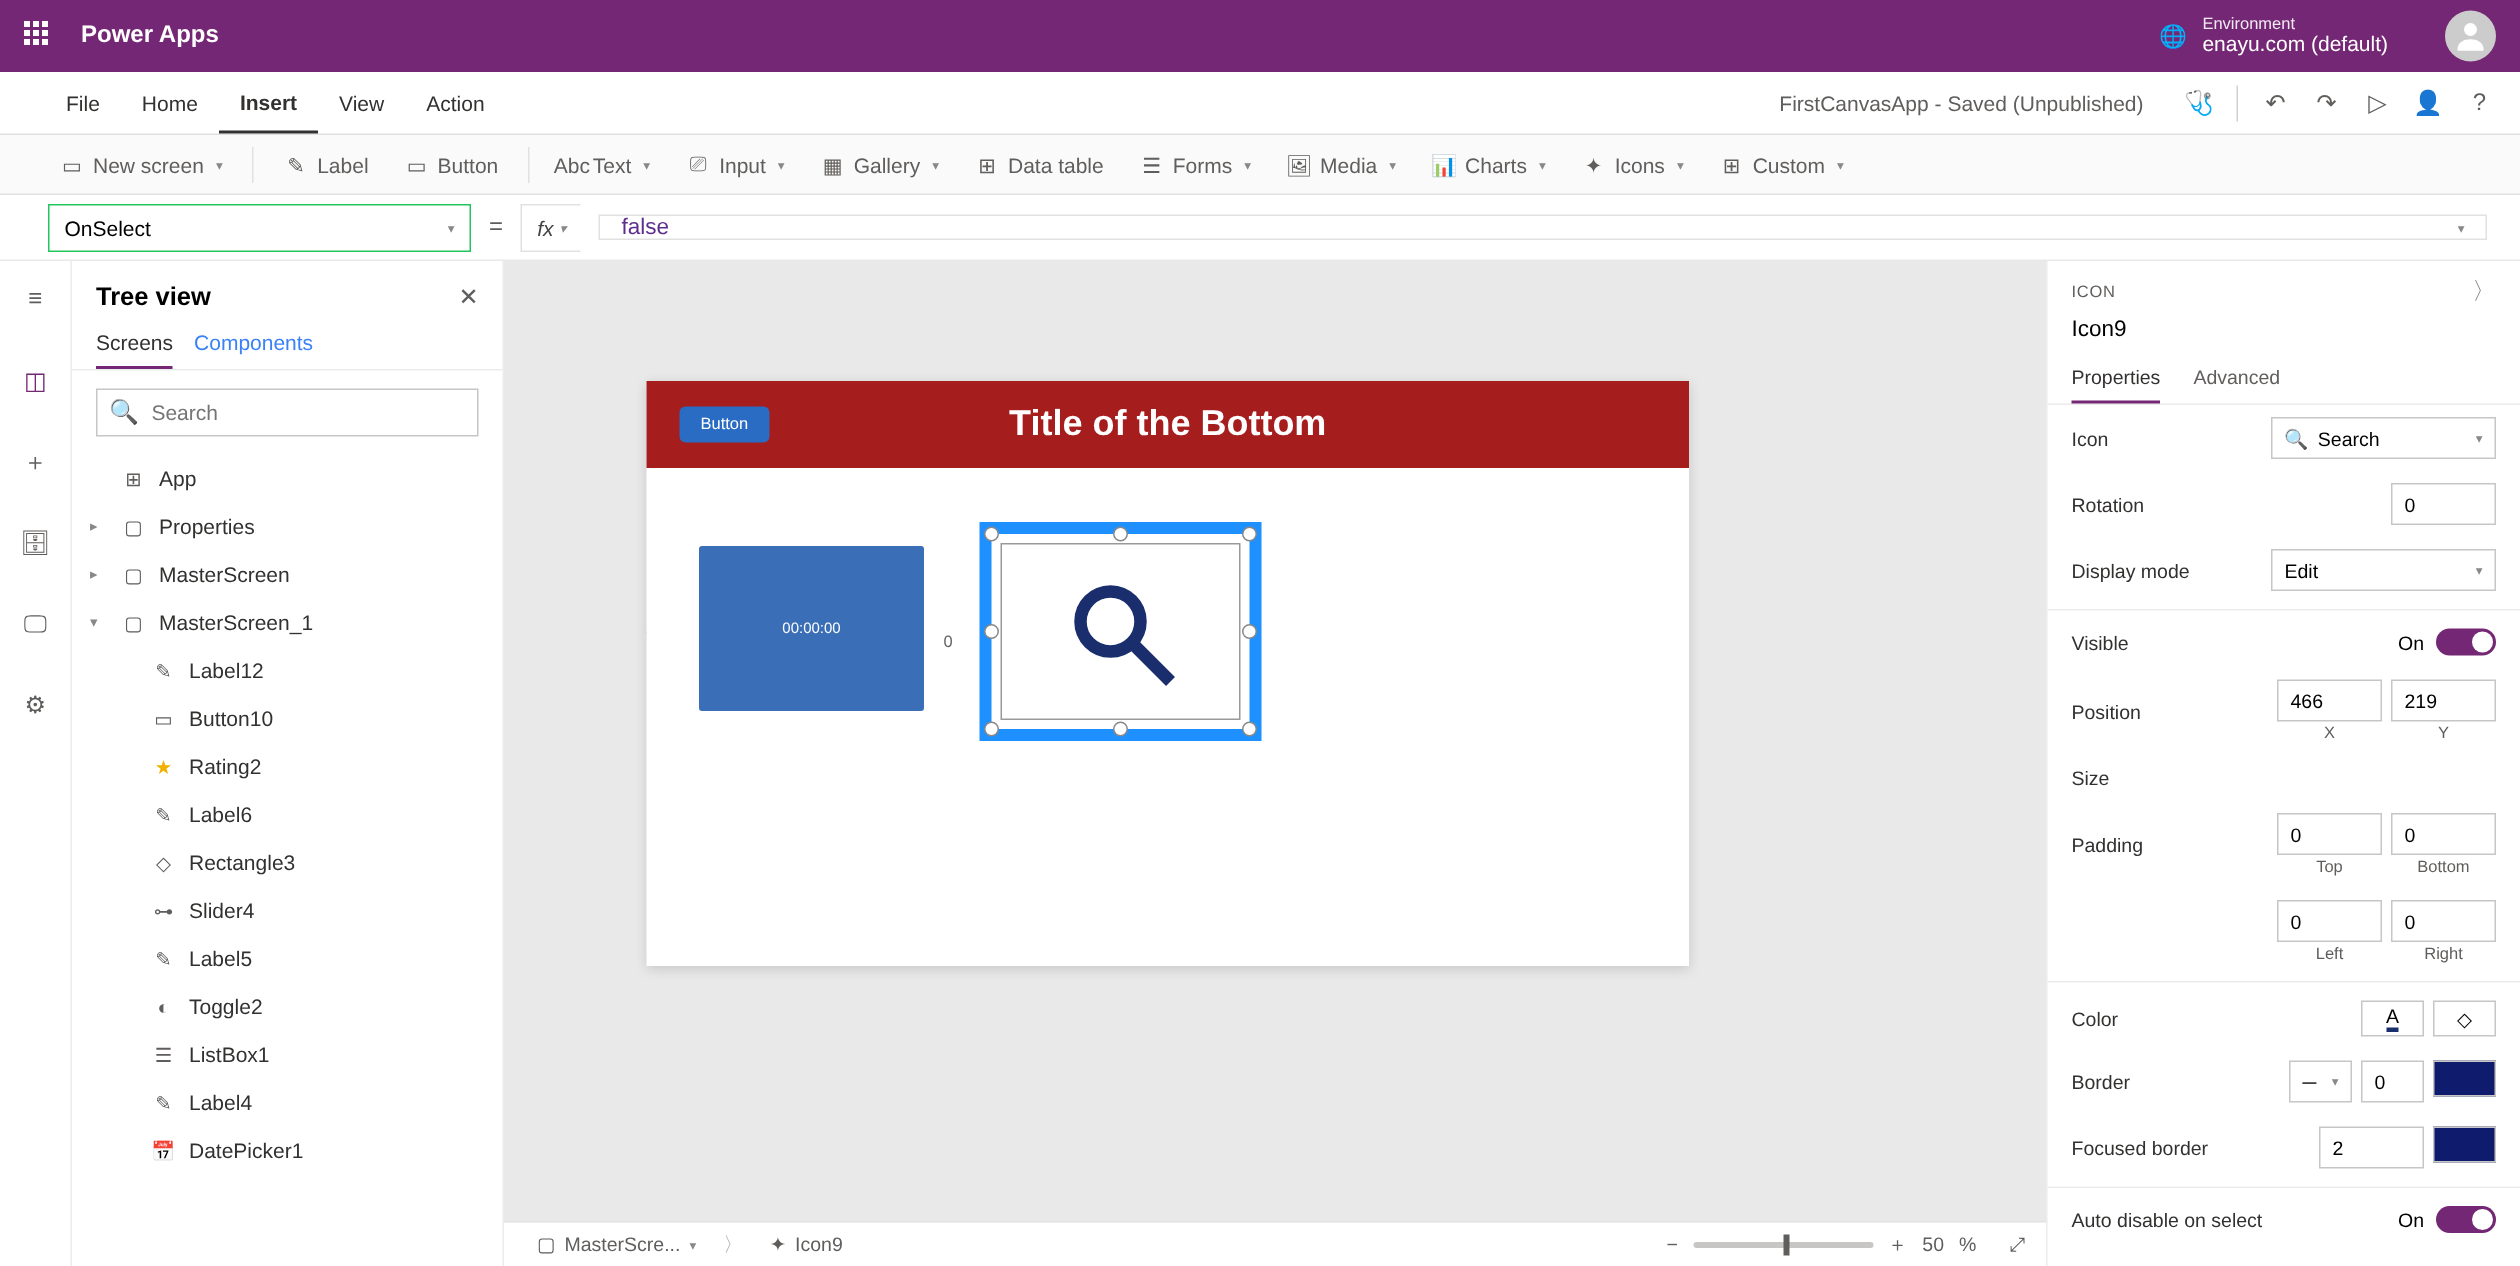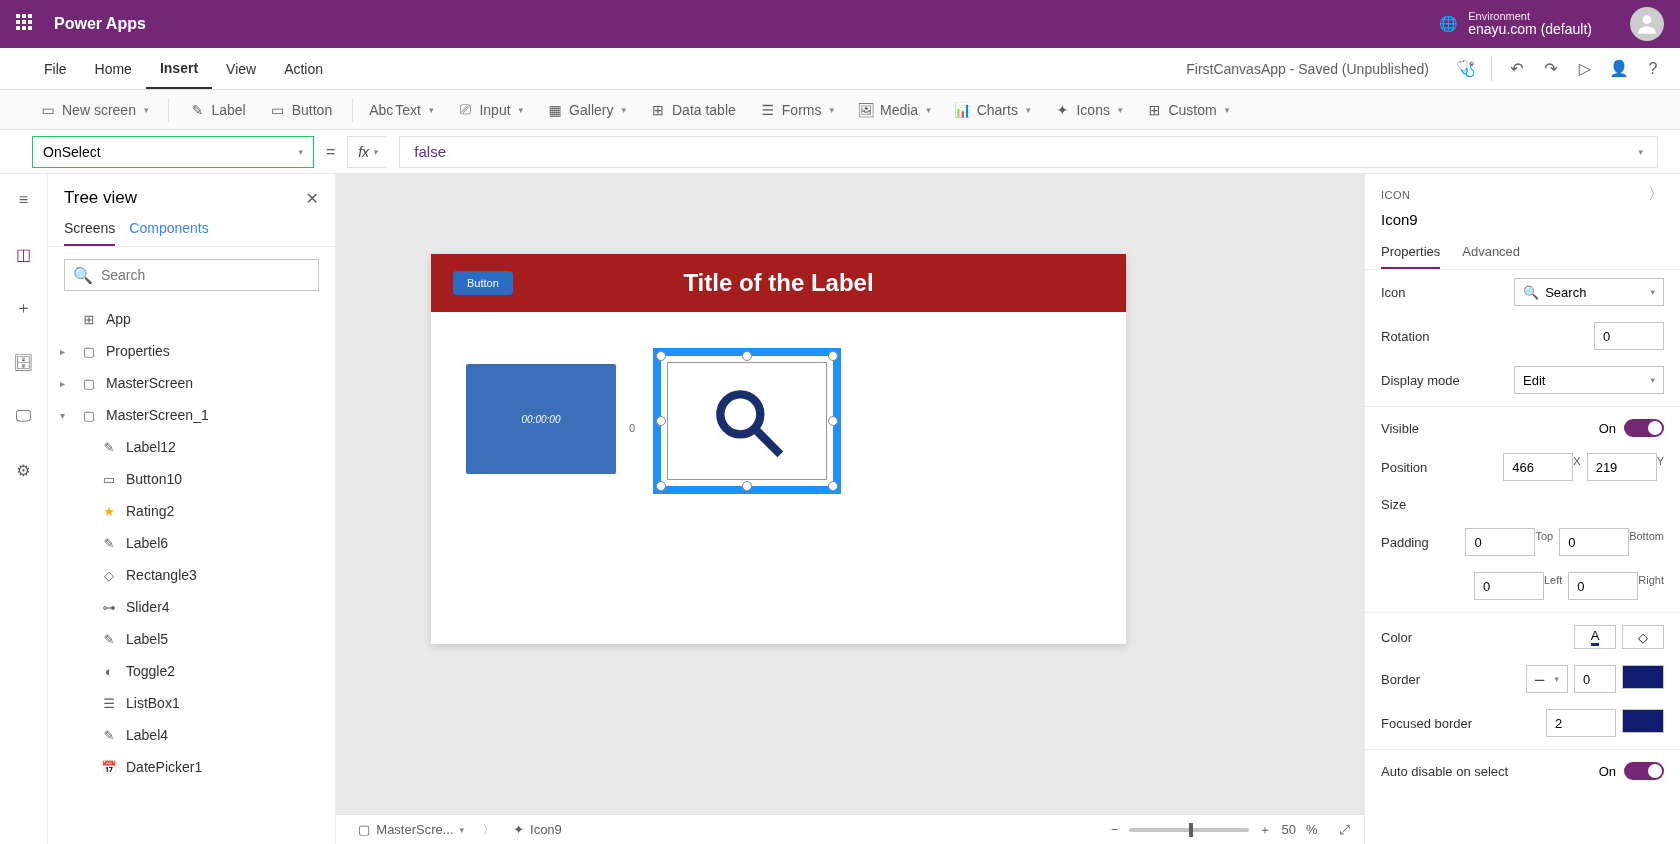--- a/index.html
+++ b/index.html
@@ -33,53 +33,53 @@
 .ribbon .ritem { display: flex; align-items: center; gap: 6px; font-size: 14px; color: #605e5c; padding: 0 10px; height: 32px; cursor: pointer; }
 .ribbon .ritem .ric { width: 16px; height: 16px; display: inline-flex; align-items: center; justify-content: center; }
 .ribbon .chev { font-size: 9px; color: #888; margin-left: 2px; }
 .ribbon .rdiv { width: 1px; height: 24px; background: #e1e1e1; margin: 0 6px; }
 
 
 .fbar { height: 44px; background: #fff; border-bottom: 1px solid #e8e8e8; display: flex; align-items: center; padding: 0 22px 0 32px; gap: 12px; }
 .fbar .propselect { width: 282px; height: 32px; border: 1px solid #22c55e; padding: 0 10px; font-size: 14px; display: flex; align-items: center; justify-content: space-between; background: #fff; cursor: pointer; }
 .fbar .eq { font-size: 16px; color: #605e5c; }
 .fbar .fx { width: 40px; height: 32px; border: 1px solid #e1e1e1; border-right: none; display: flex; align-items: center; justify-content: center; font-style: italic; color: #444; font-size: 14px; gap: 4px; cursor: pointer; }
-.fbar .formula-input { flex: 1; height: 32px; border: 1px solid #e1e1e1; padding: 0 14px; font-family: Consolas, monospace; font-size: 15px; color: #5d2e8e; display: flex; align-items: center; justify-content: space-between; }
+.fbar .formula-input { flex: 1; height: 17px; border: 1px solid #e1e1e1; padding: 0 14px; font-family: Consolas, monospace; font-size: 15px; color: #5d2e8e; display: flex; align-items: center; justify-content: space-between; }
 
 
 .body { display: flex; height: calc(844px - 48px - 42px - 40px - 44px); }
 .leftrail { width: 48px; background: #fff; border-right: 1px solid #ececec; display: flex; flex-direction: column; align-items: center; padding-top: 14px; gap: 30px; }
 .leftrail .lricon { width: 24px; height: 24px; display: flex; align-items: center; justify-content: center; color: #605e5c; cursor: pointer; font-size: 16px; }
 .leftrail .lricon.active { color: #742774; }
 
 
 .treepanel { width: 288px; background: #fff; border-right: 1px solid #ececec; display: flex; flex-direction: column; }
 .treepanel .tp-header { display: flex; align-items: center; justify-content: space-between; padding: 14px 16px 4px 16px; }
-.treepanel .tp-title { font-size: 17px; font-weight: 400; }
+.treepanel .tp-title { font-size: 17px; font-weight: 700; }
 .treepanel .tp-close { cursor: pointer; color: #605e5c; font-size: 16px; }
 .treepanel .tp-tabs { display: flex; gap: 14px; padding: 8px 16px 0 16px; border-bottom: 1px solid #ececec; }
 .treepanel .tp-tab { font-size: 14px; padding-bottom: 8px; cursor: pointer; color: #3b82f6; }
 .treepanel .tp-tab.active { color: #323130; border-bottom: 2px solid #742774; }
 .treepanel .tp-search { margin: 12px 16px; border: 1px solid #c8c6c4; height: 32px; display: flex; align-items: center; padding: 0 8px; gap: 8px; }
 .treepanel .tp-search input { border: none; outline: none; flex: 1; font-size: 14px; }
 .treepanel .tree { flex: 1; overflow-y: auto; }
 .treepanel .treeitem { display: flex; align-items: center; height: 32px; padding: 0 10px; font-size: 14px; color: #323130; cursor: pointer; gap: 8px; }
 .treepanel .treeitem .chv { width: 12px; font-size: 10px; color: #888; }
 .treepanel .treeitem .ticon { width: 18px; text-align: center; font-size: 13px; color: #605e5c; }
 .treepanel .treeitem.depth1 { padding-left: 12px; }
 .treepanel .treeitem.depth2 { padding-left: 32px; }
 
 
 .canvas-area { flex: 1; background: #e9e9e9; position: relative; display: flex; flex-direction: column; }
 .canvas-scroll { flex: 1; position: relative; }
 .canvas-screen { position: absolute; left: 95px; top: 80px; width: 695px; height: 390px; background: #fff; box-shadow: 0 2px 8px rgba(0,0,0,0.15); }
 .canvas-screen .titlebar { height: 58px; background: #a51d1d; display: flex; align-items: center; justify-content: center; position: relative; }
 .canvas-screen .titlebar .btn { position: absolute; left: 22px; background: #2a6cc4; color: #fff; font-size: 11px; padding: 6px 14px; border-radius: 4px; }
 .canvas-screen .titlebar .ttxt { color: #fff; font-size: 24px; font-weight: 700; }
-.canvas-screen .timer-box { position: absolute; left: 35px; top: 110px; width: 150px; height: 110px; background: #3a6fb7; display: flex; align-items: center; justify-content: center; color: #fff; font-size: 10px; border-radius: 2px; font-style: italic; }
+.canvas-screen .timer-box { position: absolute; left: 35px; top: 110px; width: 150px; height: 110px; background: #3a6fb7; display: flex; align-items: center; justify-content: center; color: #fff; font-size: 10px; border-radius: 2px; }
 .canvas-screen .icon-sel { position: absolute; left: 222px; top: 94px; width: 188px; height: 146px; border: 8px solid #1e90ff; background: #fff; display: flex; align-items: center; justify-content: center; }
 .canvas-screen .icon-sel .inner { position: absolute; inset: 6px; border: 1px solid #999; }
 .canvas-screen .icon-sel .handle { position: absolute; width: 10px; height: 10px; border: 1px solid #888; background: #fff; border-radius: 50%; }
 .icon-sel svg { width: 80px; height: 80px; }
 .canvas-guide { position: absolute; top: 247px; left: 95px; width: 695px; border-top: 1px dashed #aaa; z-index: 0; }
 
 
 .statusbar { height: 30px; background: #fff; border-top: 1px solid #e1e1e1; display: flex; align-items: center; padding: 0 14px; gap: 10px; font-size: 13px; color: #605e5c; }
 .statusbar .crumb { display: flex; align-items: center; gap: 6px; padding: 0 8px; height: 24px; cursor: pointer; }
 .statusbar .zoom-spacer { flex: 1; }
@@ -99,21 +99,21 @@
 .proppanel .pselect { border: 1px solid #c8c6c4; height: 28px; display: flex; align-items: center; justify-content: space-between; padding: 0 8px; background: #fff; font-size: 13px; cursor: pointer; }
 .proppanel .pinput { border: 1px solid #c8c6c4; height: 28px; padding: 0 8px; font-size: 13px; width: 70px; }
 .proppanel .pgroup { display: flex; gap: 6px; }
 .proppanel .sublabel { font-size: 11px; color: #605e5c; text-align: center; margin-top: 2px; }
 .proppanel .divider { height: 1px; background: #ececec; margin: 4px 0; }
 .proppanel .toggle { width: 40px; height: 18px; border-radius: 9px; background: #742774; position: relative; cursor: pointer; }
 .proppanel .toggle .knob { width: 14px; height: 14px; background: #fff; border-radius: 50%; position: absolute; right: 2px; top: 2px; }
 .proppanel .toggle-wrap { display: flex; align-items: center; gap: 8px; }
 .proppanel .swatch { width: 42px; height: 24px; border: 1px solid #c8c6c4; background: #0f1b6c; cursor: pointer; }
 .proppanel .swatchbtn { width: 42px; height: 24px; border: 1px solid #c8c6c4; display: flex; align-items: center; justify-content: center; cursor: pointer; font-size: 13px; }
-.proppanel .cellcol { display: flex; align-items: flex-start; }
+.proppanel .cellcol { display: flex; flex-direction: column; align-items: center; }
 
 .chev-sm { font-size: 9px; color: #888; }
 </style>
 </head>
 <body>
 
 <div class="header">
   <div class="waffle">
     <span></span>
       <span></span>
@@ -341,21 +341,21 @@
         </div>
     </div>
   </div>
 
   <div class="canvas-area">
     <div class="canvas-scroll">
       <div class="canvas-guide"></div>
       <div class="canvas-screen">
         <div class="titlebar">
           <div class="btn">Button</div>
-          <div class="ttxt">Title of the Label</div>
+          <div class="ttxt">Title of the Bottom</div>
         </div>
         <div class="timer-box">
           <span>00:00:00</span>
         </div>
         <div style="position:absolute; left:198px; top:168px; font-size:11px; color:#666;">0</div>
         <div class="icon-sel">
           <div class="inner"></div>
           <svg viewBox="0 0 24 24" fill="none" stroke="#1a2e6e" stroke-width="2.5">
             <circle cx="10" cy="10" r="6"></circle>
               <line x1="15" y1="15" x2="22" y2="22"></line>

